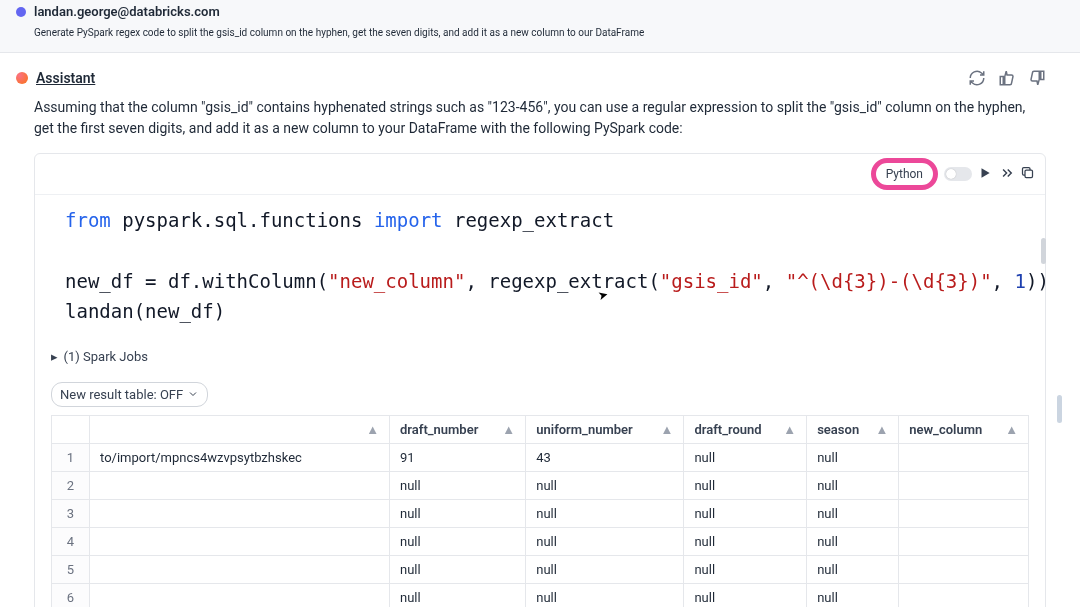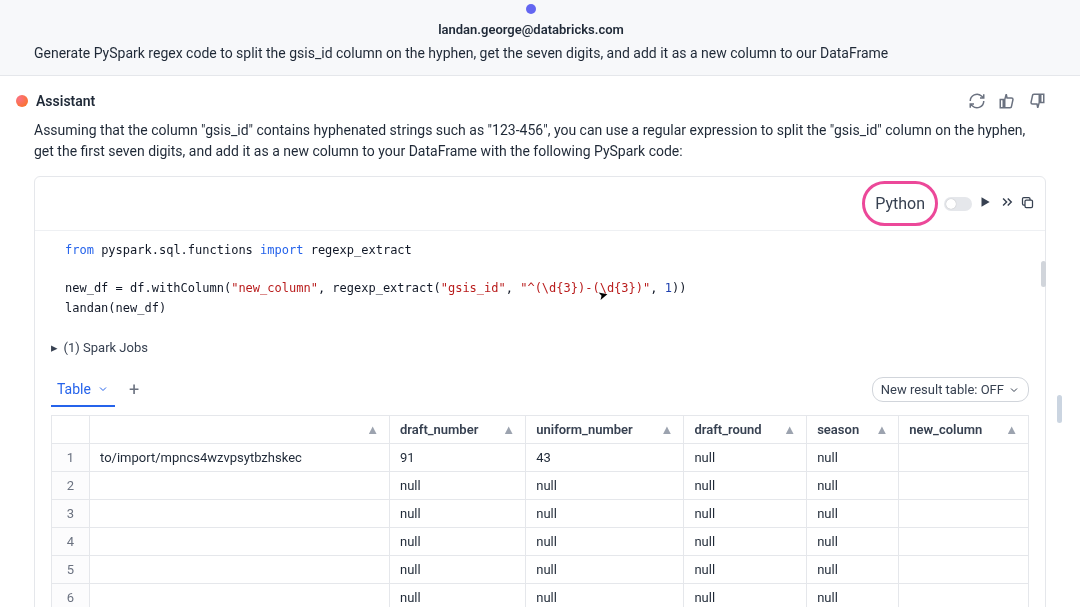--- a/index.html
+++ b/index.html
@@ -19,24 +19,23 @@
     }
     .user-email {
       font-size: 13px;
       font-weight: 600;
       color: #1f2937;
       margin-bottom: 8px;
       display: flex;
       align-items: center;
       gap: 8px;
       margin-left: -18px;
-      flex-direction: column;
     }
     .prompt-text {
-      font-size: 14px;
+      font-size: 10px;
       color: #1f2937;
     }
     .avatar-dot {
       width: 10px;
       height: 10px;
       border-radius: 50%;
       background: #6366f1;
       flex: none;
     }
     .assistant-block {
@@ -48,20 +47,21 @@
       justify-content: space-between;
       margin-bottom: 10px;
       margin-left: -18px;
     }
     .assistant-label {
       font-weight: 600;
       font-size: 14px;
       display: flex;
       align-items: center;
       gap: 8px;
+      text-decoration: underline;
     }
     .assistant-avatar {
       width: 12px;
       height: 12px;
       border-radius: 50%;
       background: radial-gradient(circle at 30% 30%, #fb7185, #f97316);
       flex: none;
     }
     .assistant-actions {
       display: flex;
@@ -81,24 +81,24 @@
     }
     .cell-toolbar {
       display: flex;
       justify-content: flex-end;
       align-items: center;
       gap: 6px;
       padding: 4px 10px;
       border-bottom: 1px solid #eef0f3;
     }
     .lang-pill {
-      border: 3px solid #ec4899;
+      border: 5px solid #ec4899;
       border-radius: 999px;
-      padding: 10px 10px;
-      font-size: 16px;
+      padding: 4px 10px;
+      font-size: 12px;
       color: #374151;
     }
     .toggle-oval {
       width: 28px;
       height: 14px;
       border-radius: 999px;
       background: #e5e7eb;
       position: relative;
     }
     .toggle-oval::after {
@@ -108,21 +108,21 @@
       height: 10px;
       border-radius: 50%;
       background: #fff;
       top: 2px;
       left: 2px;
       box-shadow: 0 0 1px rgba(0,0,0,.3);
     }
     .tb-icon { cursor: pointer; color: #374151; }
     .code-area {
       font-family: ui-monospace, Menlo, Monaco, Consolas, monospace;
-      font-size: 12px;
+      font-size: 19px;
       padding: 10px 30px 12px 30px;
       line-height: 1.6;
       white-space: pre;
       color: #111827;
     }
     .tok-kw { color: #2563eb; }
     .tok-str { color: #b91c1c; }
     .tok-num2 { color: #1e40af; }
     .jobs-line {
       padding: 10px 16px;
@@ -282,29 +282,20 @@
 </span><span>landan(new_df)</span></div>
 
     <div class="side-handle"></div>
 
     <div class="jobs-line">
       <span>▸</span>
       <span>(1) Spark Jobs</span>
     </div>
 
     <div class="tabs-row">
-      <div class="tabs-left">
-        <span class="tab-active">
-          <span>Table</span>
-          <svg width="12" height="12" viewBox="0 0 24 24" fill="none" stroke="currentColor" stroke-width="2">
-              <path d="M6 9l6 6 6-6"></path>
-            </svg>
-        </span>
-        <span class="tab-add">+</span>
-      </div>
       <div class="result-toggle">
         <span>New result table: OFF</span>
         <svg width="12" height="12" viewBox="0 0 24 24" fill="none" stroke="currentColor" stroke-width="2">
             <path d="M6 9l6 6 6-6"></path>
           </svg>
       </div>
     </div>
 
     <div class="data-table-wrap">
       <table class="data-table">

